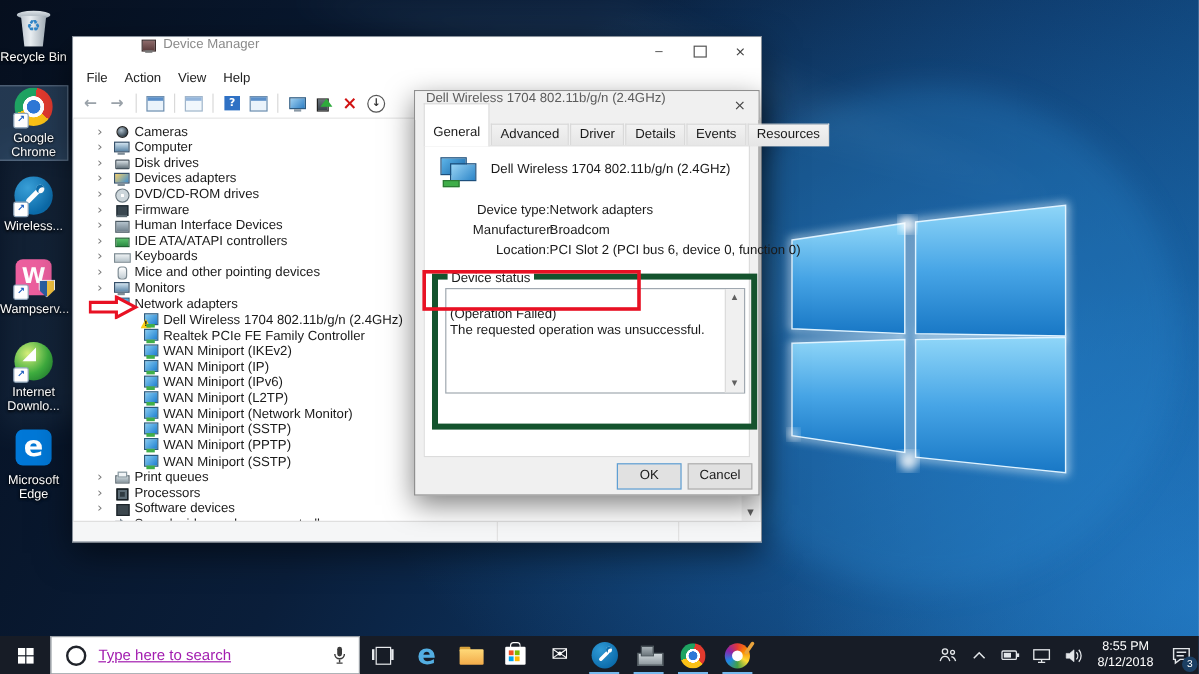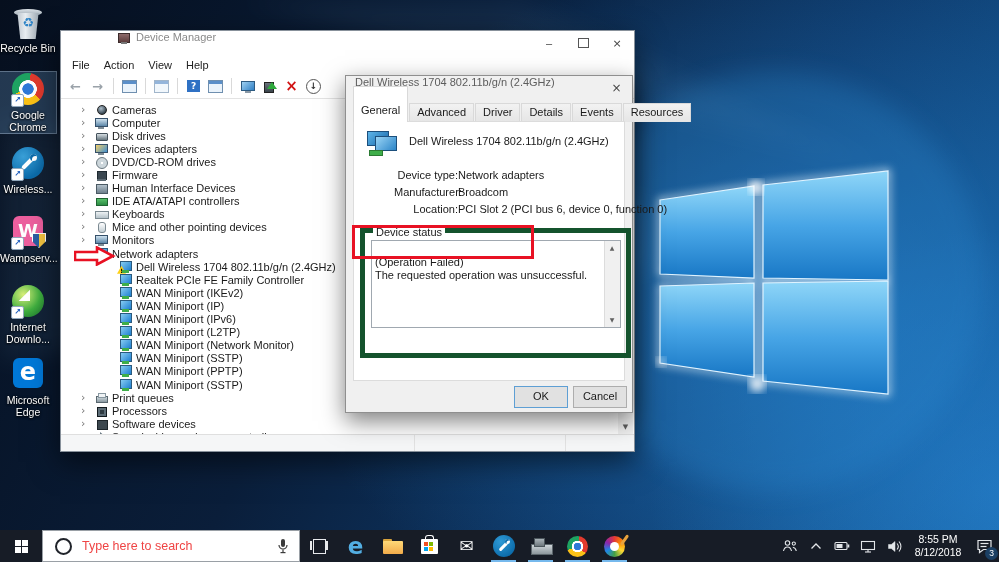--- a/index.html
+++ b/index.html
@@ -180,21 +180,21 @@
   #redrect{left:352px;top:225px;width:176px;height:28px;border:3px solid #e81123;}
 
   
   #taskbar{position:absolute;left:0;top:530px;width:999px;height:32px;background:#171c26;z-index:50;
     display:flex;align-items:center;}
   #start{width:42px;height:32px;display:flex;align-items:center;justify-content:center;}
   .startlogo{display:grid;grid-template-columns:6px 6px;grid-template-rows:6px 6px;gap:1px;}
   .startlogo i{background:#fff;}
   #searchbox{width:256px;height:30px;background:#fff;border:1px solid #9aa0a6;display:flex;align-items:center;}
   .cort{width:13px;height:13px;border:2px solid #20232a;border-radius:50%;margin:0 10px 0 12px;flex:none;}
-  #searchbox .stext{font-size:12.5px;color:#ef4444;flex:1;}
+  #searchbox .stext{font-size:12.5px;color:#a21caf;flex:1;text-decoration:underline;}
   .mic{margin-right:10px;flex:none;}
   .tbicon{width:37px;height:32px;display:flex;align-items:center;justify-content:center;position:relative;}
   .tbicon.running::after{content:"";position:absolute;left:6px;right:6px;bottom:0;height:2px;background:#76b9ed;}
   .taskview{width:18px;height:14px;position:relative;}
   .taskview::before{content:"";position:absolute;left:3px;top:0;width:11px;height:13px;border:1.4px solid #e8eaed;}
   .taskview::after{content:"";position:absolute;left:0;top:2px;width:2px;height:9px;background:#e8eaed;
     box-shadow:16px 0 0 #e8eaed;}
   .edge-e{color:#53aee2;font:bold 23px/23px "DejaVu Sans",sans-serif;}
   .folder{position:relative;width:20px;height:15px;}
   .folder::before{content:"";position:absolute;left:0;top:0;width:9px;height:4px;background:#d9a33c;border-radius:1px;}

